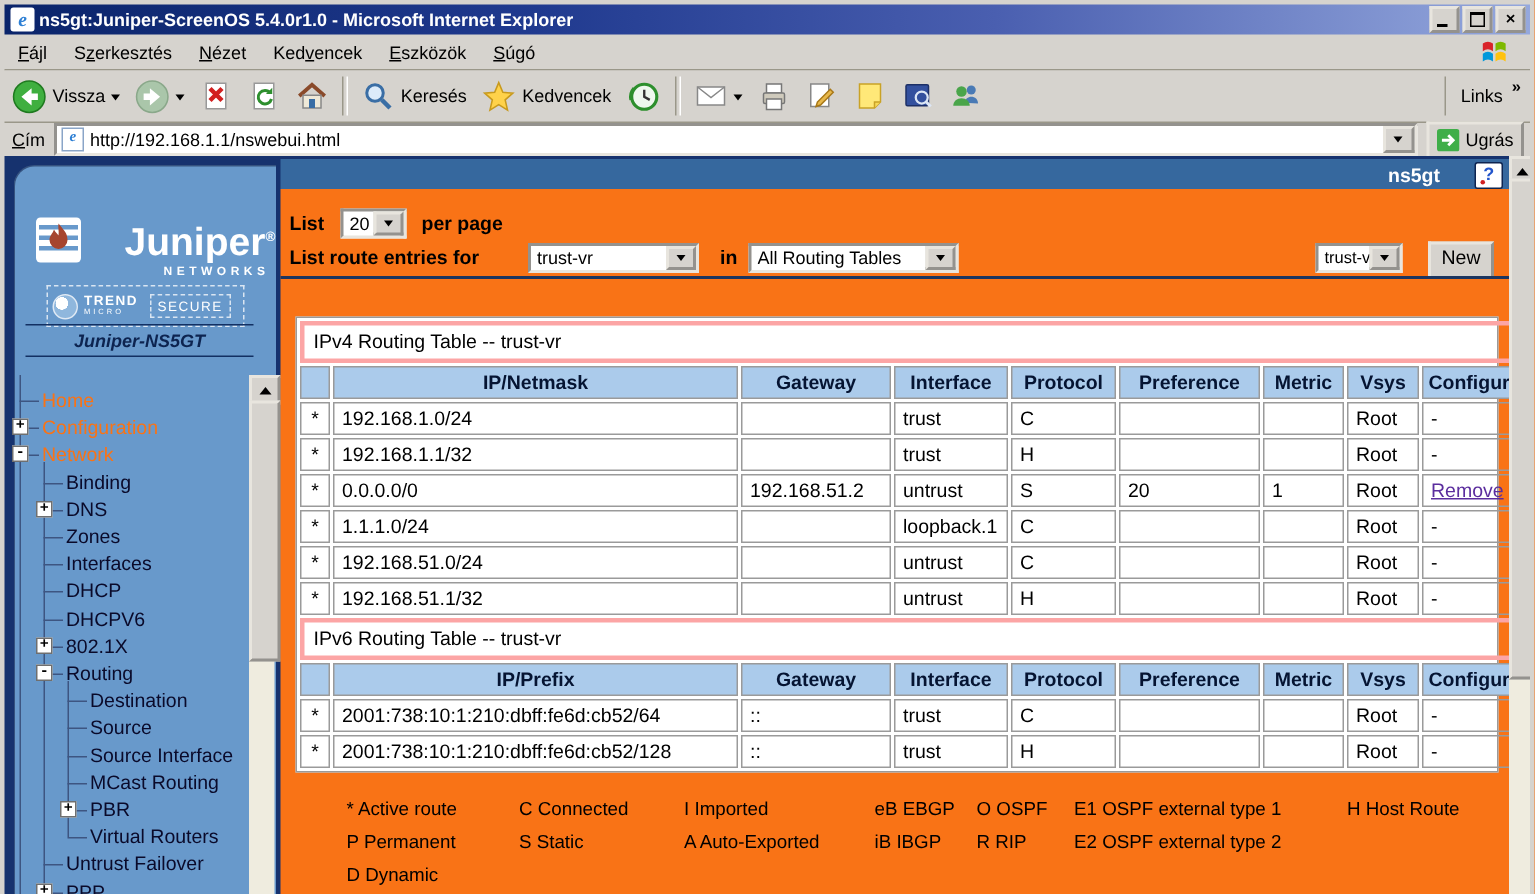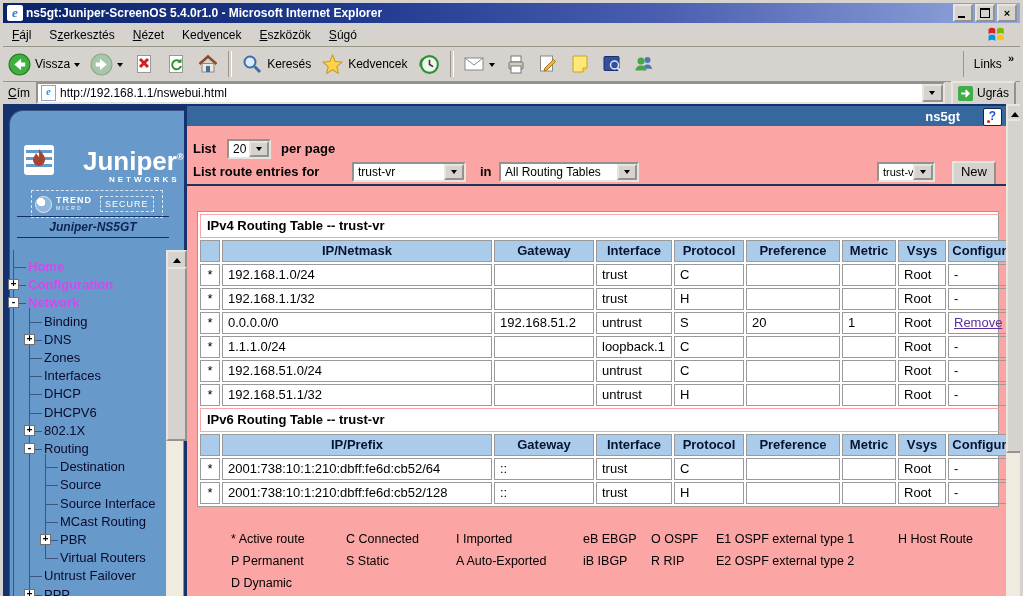--- a/index.html
+++ b/index.html
@@ -74,52 +74,52 @@
   .dev-label{position:absolute;left:0;top:116px;width:180px;text-align:center;color:#0d2450;
     font-size:12px;font-weight:bold;font-style:italic;}
 
   
   #tree{position:absolute;left:0;top:0;right:0;bottom:0;}
   .guide{position:absolute;width:1px;background:#3d5581;}
   .t-dash{position:absolute;height:1px;background:#3d5581;}
   .tbox{position:absolute;width:11px;height:11px;background:#fff;border:1px solid #6f6f6f;
     font:bold 10px/9px "Liberation Mono",monospace;text-align:center;color:#000;box-sizing:border-box;}
   .t-label{position:absolute;font-size:13px;color:#0a0a2a;line-height:18px;white-space:nowrap;}
-  .t-label.b{font-weight:bold;color:#d946ef;}
+  .t-label.b{font-weight:normal;color:#f97316;}
 
   
   .sb{position:absolute;background:#efecdf;}
   .sb-btn{position:absolute;left:0;width:100%;height:16px;display:flex;align-items:center;justify-content:center;}
   .sb-thumb{position:absolute;left:0;width:100%;}
   .tri-up{width:0;height:0;border:4px solid transparent;border-bottom:5px solid #000;margin-bottom:4px;}
 
   
   .crumbbar{position:absolute;left:184px;top:2px;right:14px;height:20px;background:#36689e;
     display:flex;align-items:center;color:#fff;}
   .crumbtext{font-size:13px;font-weight:bold;padding-left:14px;}
   .crumb-dev{position:absolute;right:46px;font-size:13px;font-weight:bold;}
   .help-btn{position:absolute;right:4px;top:2px;width:17px;height:16px;background:#fff;
     border:1px solid #0d2450;border-radius:2px;color:#2255cc;font:bold 12px/15px "Liberation Sans",sans-serif;
     text-align:center;}
   .help-dot{position:absolute;left:3px;bottom:2px;width:3px;height:3px;background:#d22020;border-radius:50%;}
 
   
-  .content{position:absolute;left:184px;top:22px;right:14px;bottom:0;background:#fca5a5;font-size:13px;color:#000;}
+  .content{position:absolute;left:184px;top:22px;right:14px;bottom:0;background:#f97316;font-size:13px;color:#000;}
   .ctl-label{position:absolute;font-weight:bold;white-space:nowrap;}
   .combo{position:absolute;height:20px;background:#fff;border:2px inset #e8e5de;box-sizing:border-box;}
   .combo-val{position:absolute;left:4px;top:1px;right:18px;font-size:12px;line-height:15px;white-space:nowrap;overflow:hidden;}
   .combo-arrow{position:absolute;right:0;top:0;bottom:0;width:16px;display:flex;align-items:center;justify-content:center;}
   .navy-rule{position:absolute;left:0;top:58px;width:100%;height:2px;background:#1c355f;}
   .new-btn{position:absolute;width:40px;height:21px;font-size:13px;text-align:center;line-height:17px;}
 
   
   .rt{position:absolute;left:10px;top:85px;width:802px;display:grid;
     grid-template-columns:20px 270px 100px 76px 70px 94px 54px 48px 70px;
     gap:2px;padding:2px;border:1px solid #9a9a9a;box-sizing:border-box;background:#fff;}
-  .rt-title{grid-column:1/-1;border:1px solid #fca5a5;font-weight:bold;padding:3px 6px;height:16px;line-height:16px;}
+  .rt-title{grid-column:1/-1;border:3px solid #fca5a5;font-weight:normal;padding:3px 6px;height:16px;line-height:16px;}
   .rt-h{border:1px solid #9a9a9a;background:#abcbeb;font-weight:bold;text-align:center;
     height:20px;line-height:20px;color:#051432;overflow:hidden;}
   .rt-c{border:1px solid #9a9a9a;height:20px;line-height:20px;padding:0 5px;white-space:nowrap;overflow:hidden;}
   .rt-c.ctr{text-align:center;padding:0;}
   .rt-link{color:#5b2d9e;text-decoration:underline;cursor:pointer;}
 
   
   .legend{position:absolute;top:402px;left:0;width:100%;font-size:12.5px;}
   .leg-col{position:absolute;top:0;white-space:nowrap;}
   .leg-col span{display:block;line-height:22px;}

